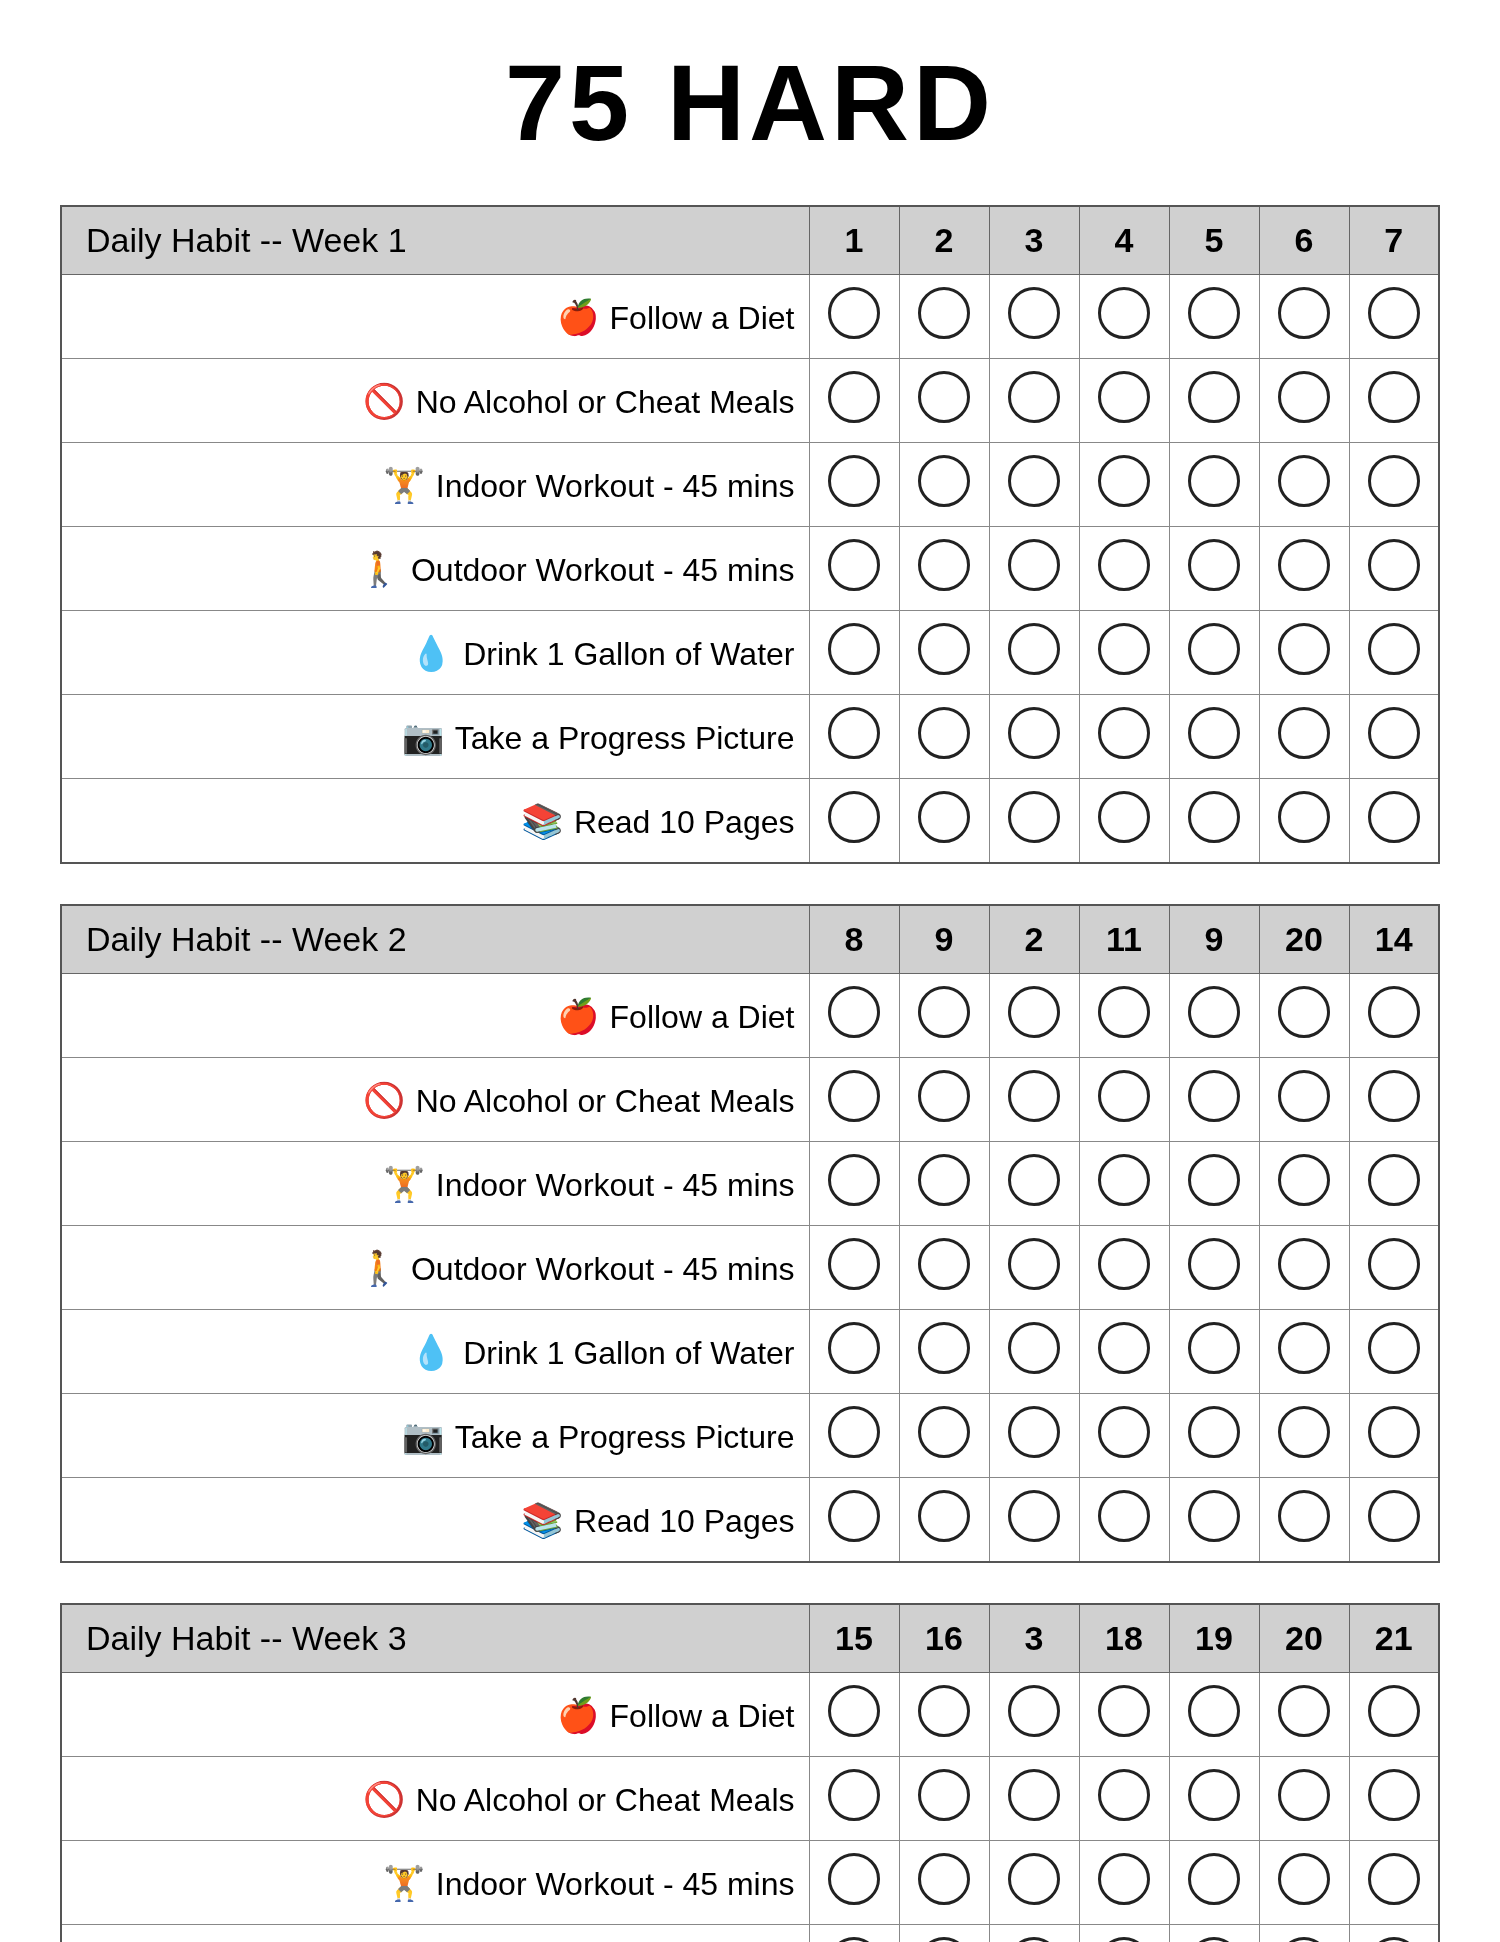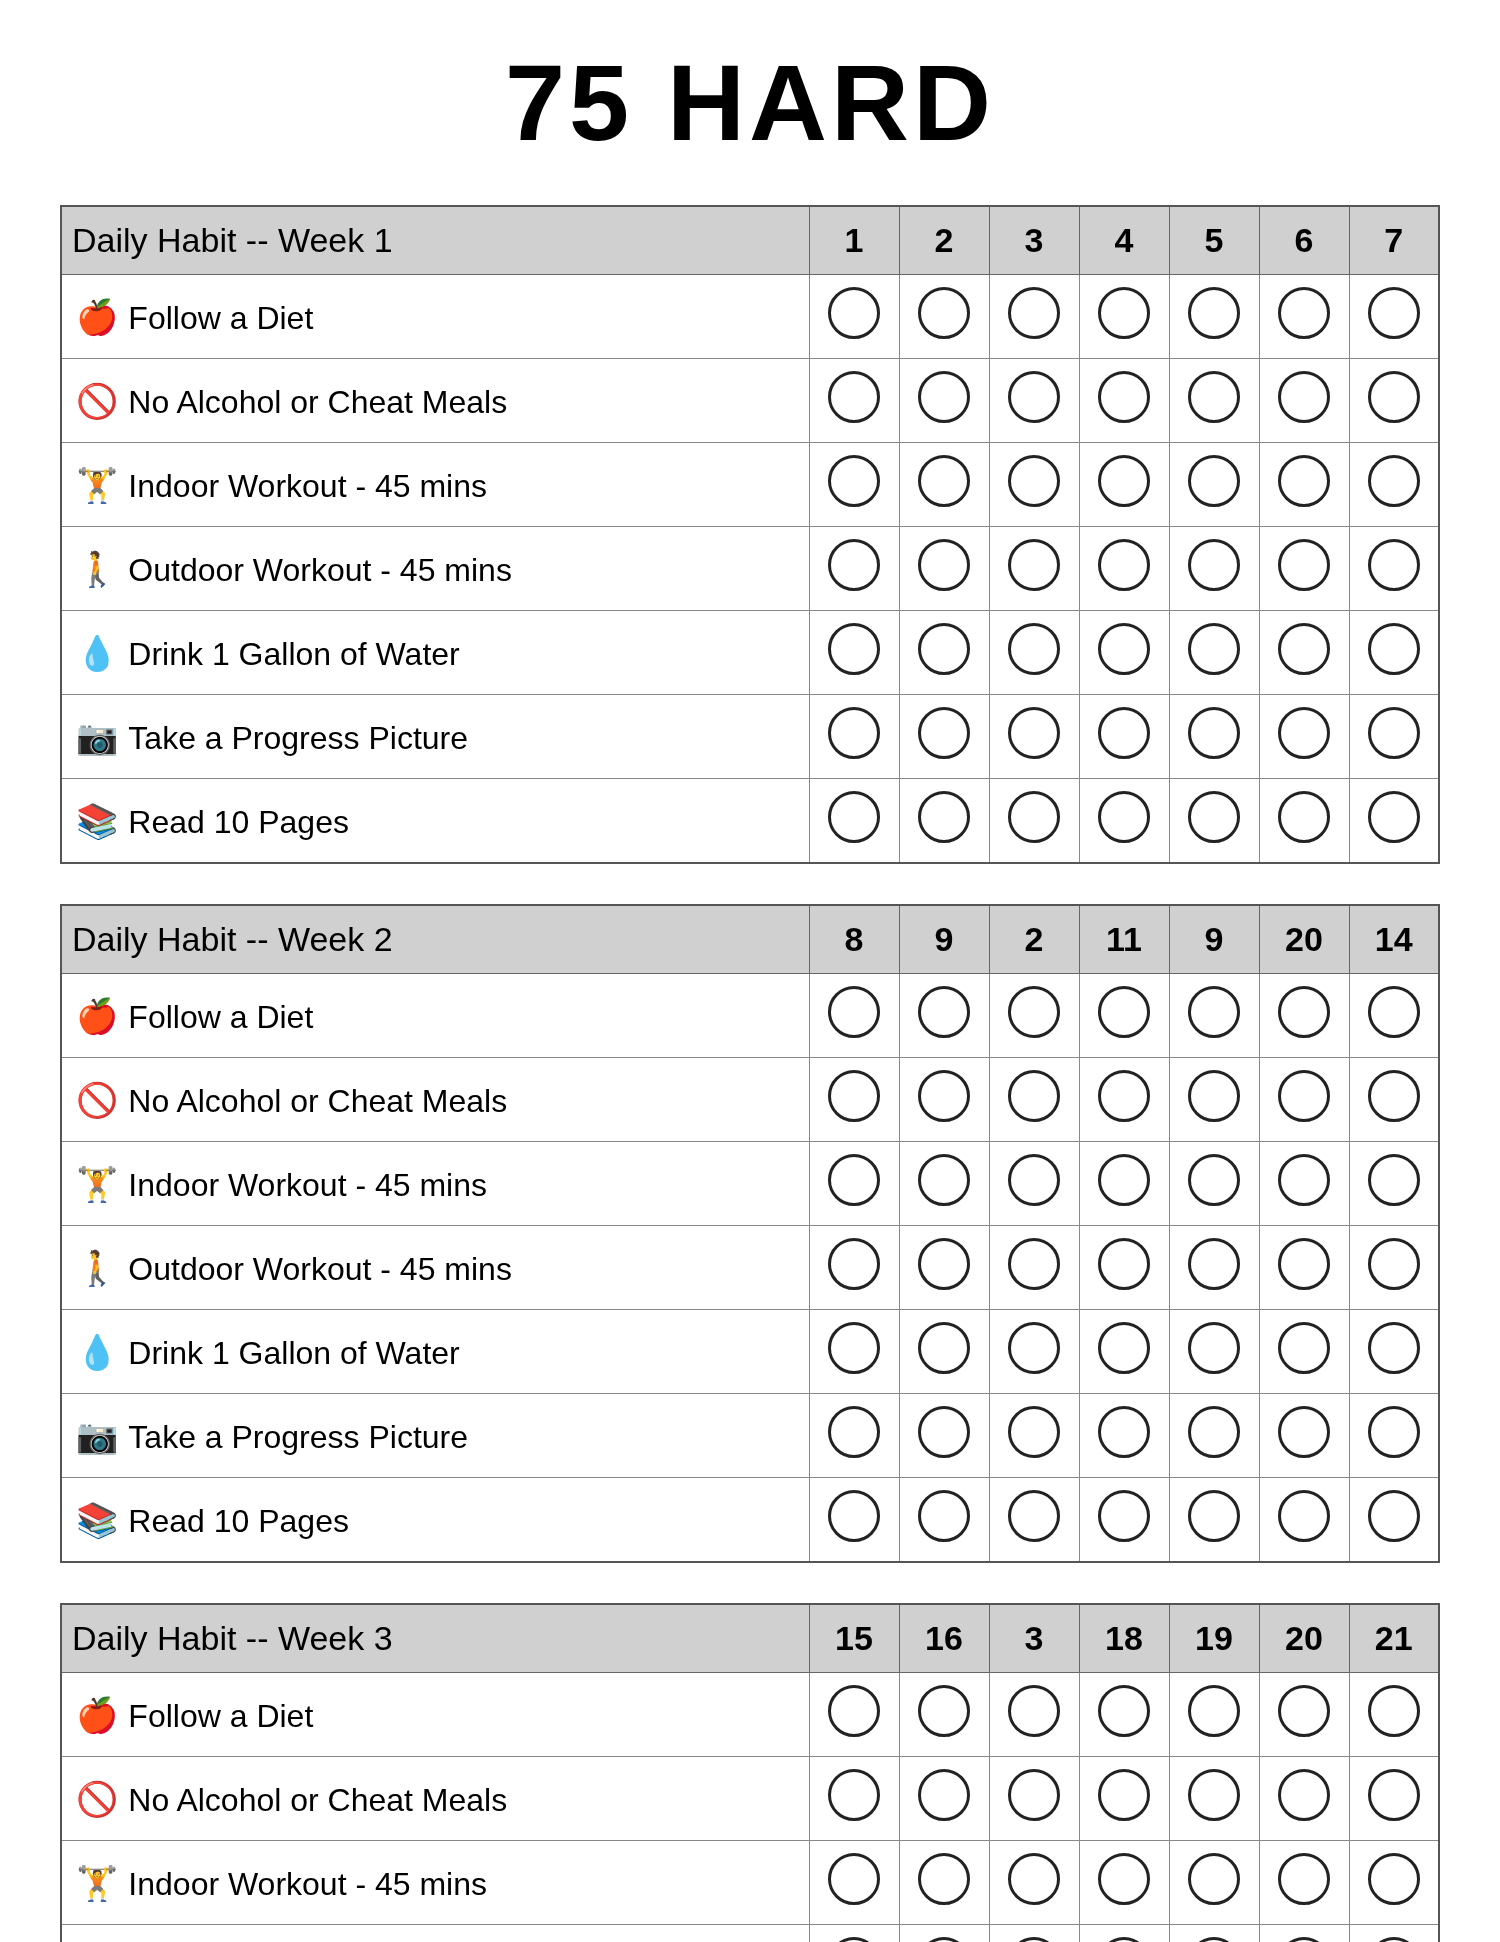--- a/index.html
+++ b/index.html
@@ -32,21 +32,21 @@
     .week-table {
       width: 100%;
       border-collapse: collapse;
       border: 2px solid #555555;
       margin-bottom: 40px;
     }
 
     .week-table thead tr th {
       background: #d0d0d0;
       border: 1.5px solid #666666;
-      padding: 14px 10px;
+      padding: 14px 24px;
       font-size: 32px;
       font-weight: normal;
       text-align: left;
     }
 
     .week-table thead tr th.day-header {
       text-align: center;
       font-size: 34px;
       font-weight: bold;
       color: #000;
@@ -62,20 +62,21 @@
       border: 1.5px solid #888888;
       padding: 12px 14px;
       font-size: 30px;
       color: #000000;
       vertical-align: middle;
     }
 
     .week-table tbody tr td.habit-label {
       font-size: 32px;
       white-space: nowrap;
+      text-align: right;
     }
 
     .week-table tbody tr td.circle-cell {
       text-align: center;
       width: 90px;
     }
 
     .circle {
       display: inline-block;
       width: 52px;

